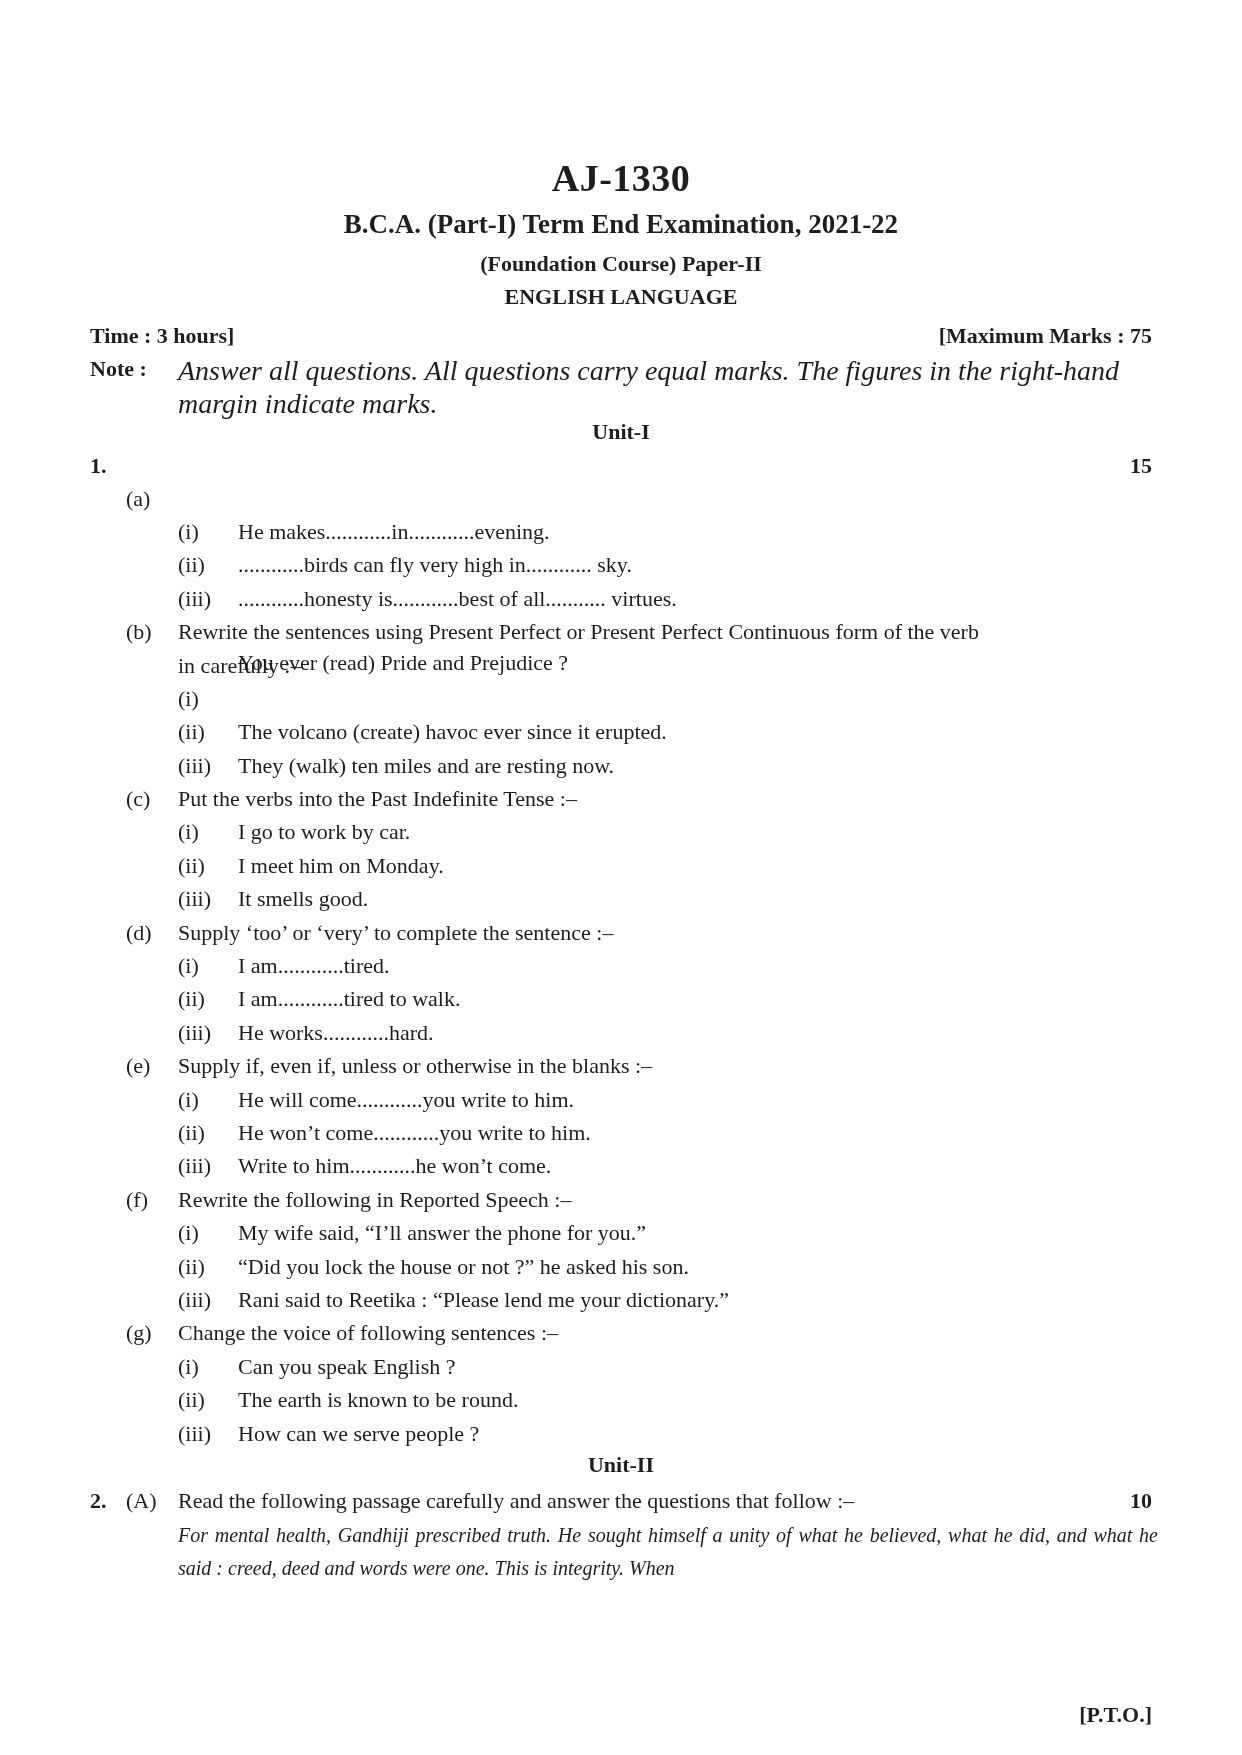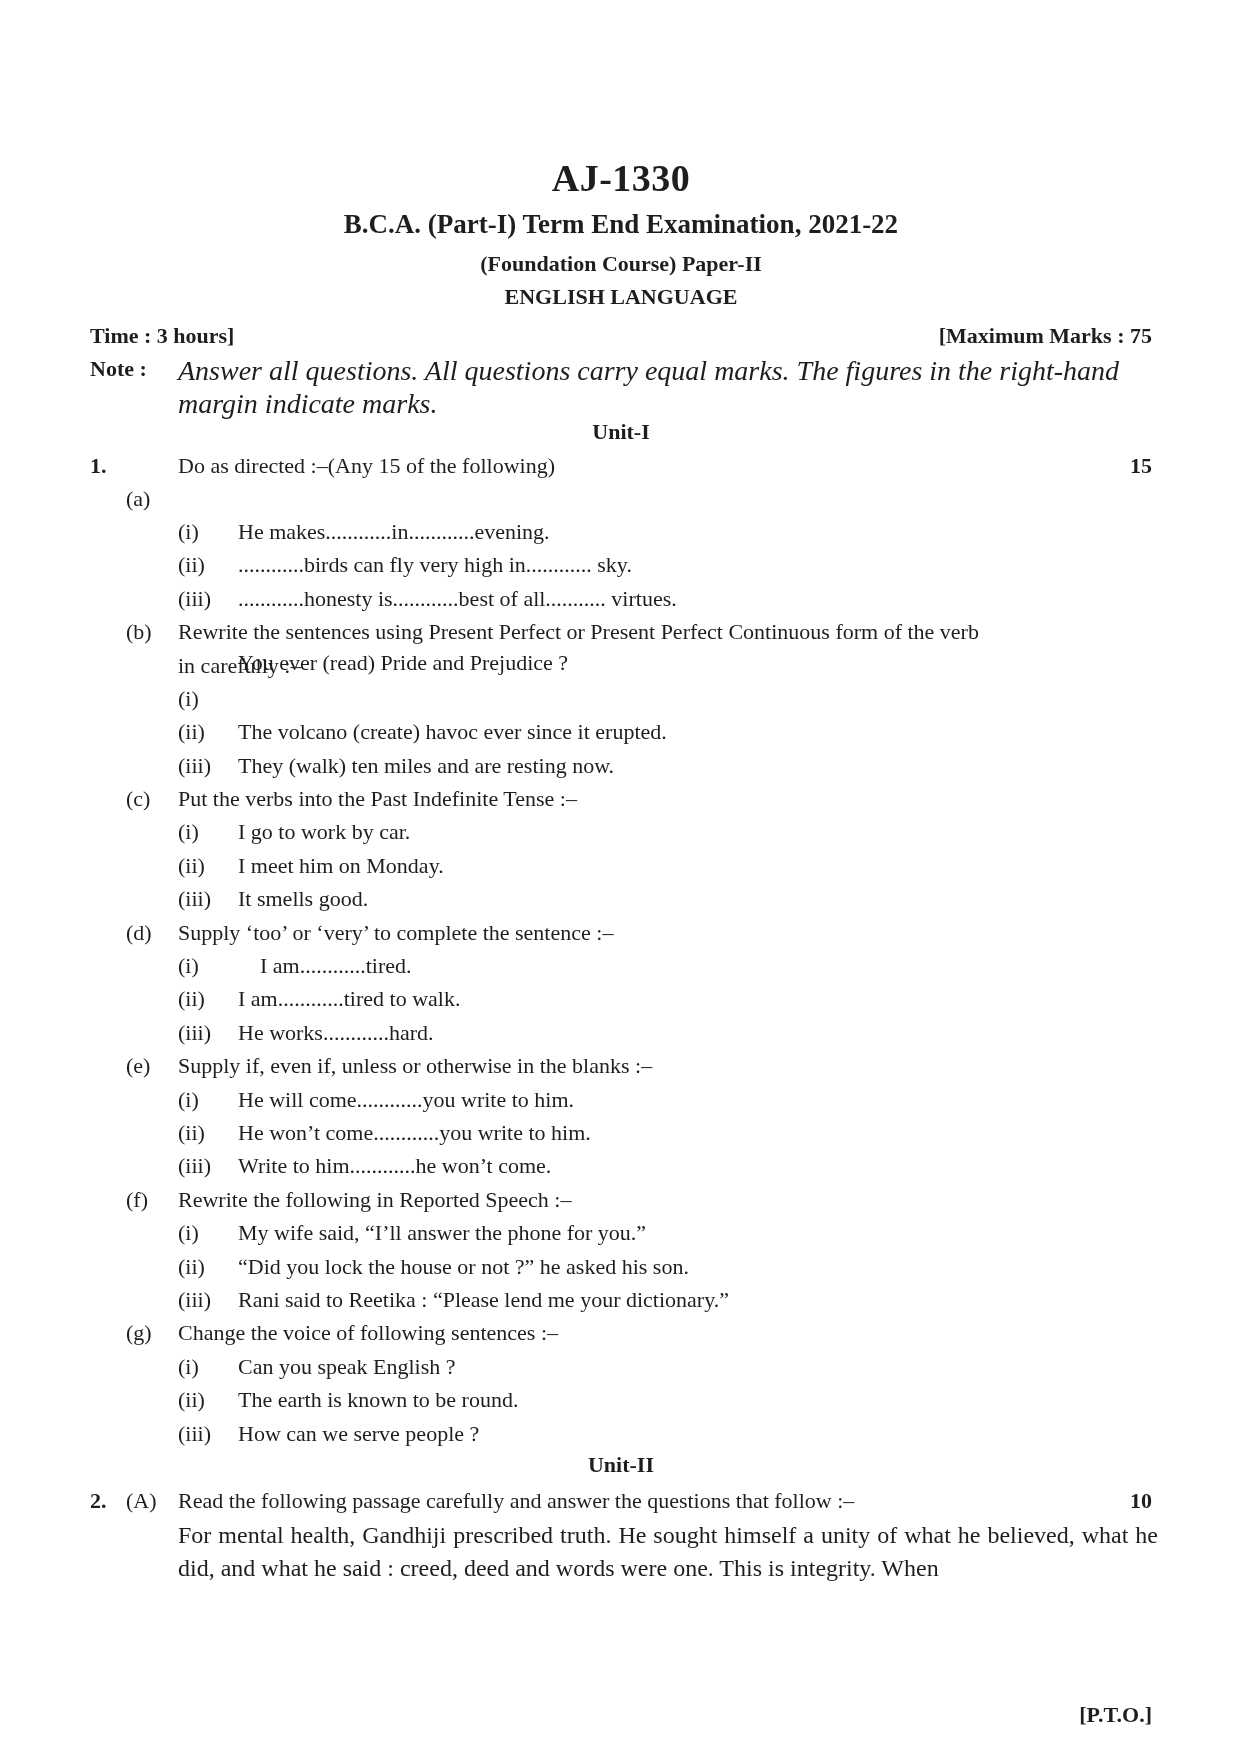--- a/index.html
+++ b/index.html
@@ -23,42 +23,41 @@
     .note-label { left: 90px; top: 354px; }
     .note-text { left: 178px; top: 354px; width: 980px; white-space: normal; line-height: 33px; font-size: 28px; }
     .unit { position: absolute; left: 0; width: 1242px; text-align: center; font-weight: bold; font-size: 22px; }
     .qnum { left: 90px; }
     .marks { right: 90px; text-align: right; font-weight: bold; }
     .part-label { left: 126px; }
     .part-text { left: 178px; }
     .sub-label { left: 178px; }
     .sub-text { left: 238px; }
     .pto { right: 90px; top: 1702px; font-weight: bold; font-size: 22px; }
-    .passage { left: 178px; width: 980px; white-space: normal; font-size: 24px; line-height: 33px; text-align: justify; }
+    .passage { left: 178px; width: 980px; white-space: normal; font-size: 20px; line-height: 33px; text-align: justify; font-style: italic; }
   </style>
 </head>
 <body>
 
 <div class="page">
 
   <div class="center code">AJ-1330</div>
   <div class="center exam">B.C.A. (Part-I) Term End Examination, 2021-22</div>
   <div class="center subject">ENGLISH LANGUAGE</div>
   <div class="center course">(Foundation Course) Paper-II</div>
 
   <div class="abs txt bold time">Time : 3 hours]</div>
   <div class="abs txt bold maxm">[Maximum Marks : 75</div>
 
   <div class="abs txt bold note-label">Note :</div>
   <div class="abs ital note-text">Answer all questions. All questions carry equal marks. The figures in the right-hand margin indicate marks.</div>
 
   <div class="unit" style="top:419px;">Unit-I</div>
 
   <div class="abs txt bold qnum" style="top:451px;">1.</div>
-  <div class="abs txt part-text" style="top:451px;">Do as directed :–(Any 15 of the following)</div>
   <div class="abs txt marks" style="top:451px;">15</div>
 
   <div class="abs txt part-label" style="top:484px;">(a)</div>
   <div class="abs txt sub-label" style="top:517px;">(i)</div>
   <div class="abs txt sub-text" style="top:517px;">He makes............in............evening.</div>
   <div class="abs txt sub-label" style="top:550px;">(ii)</div>
   <div class="abs txt sub-text" style="top:550px;">............birds can fly very high in............ sky.</div>
   <div class="abs txt sub-label" style="top:584px;">(iii)</div>
   <div class="abs txt sub-text" style="top:584px;">............honesty is............best of all........... virtues.</div>
 
@@ -77,21 +76,21 @@
   <div class="abs txt sub-label" style="top:817px;">(i)</div>
   <div class="abs txt sub-text" style="top:817px;">I go to work by car.</div>
   <div class="abs txt sub-label" style="top:851px;">(ii)</div>
   <div class="abs txt sub-text" style="top:851px;">I meet him on Monday.</div>
   <div class="abs txt sub-label" style="top:884px;">(iii)</div>
   <div class="abs txt sub-text" style="top:884px;">It smells good.</div>
 
   <div class="abs txt part-label" style="top:918px;">(d)</div>
   <div class="abs txt part-text" style="top:918px;">Supply ‘too’ or ‘very’ to complete the sentence :–</div>
   <div class="abs txt sub-label" style="top:951px;">(i)</div>
-  <div class="abs txt sub-text" style="top:951px;margin-left:22px;">I am............tired.</div>
+  <div class="abs txt sub-text" style="top:951px;">I am............tired.</div>
   <div class="abs txt sub-label" style="top:984px;">(ii)</div>
   <div class="abs txt sub-text" style="top:984px;">I am............tired to walk.</div>
   <div class="abs txt sub-label" style="top:1018px;">(iii)</div>
   <div class="abs txt sub-text" style="top:1018px;">He works............hard.</div>
 
   <div class="abs txt part-label" style="top:1051px;">(e)</div>
   <div class="abs txt part-text" style="top:1051px;">Supply if, even if, unless or otherwise in the blanks :–</div>
   <div class="abs txt sub-label" style="top:1085px;">(i)</div>
   <div class="abs txt sub-text" style="top:1085px;">He will come............you write to him.</div>
   <div class="abs txt sub-label" style="top:1118px;">(ii)</div>

